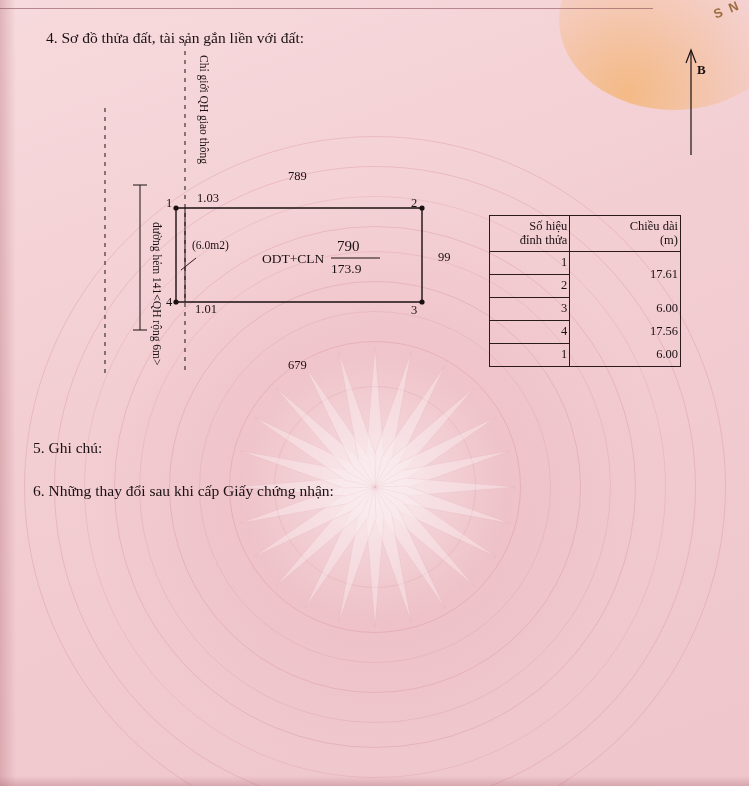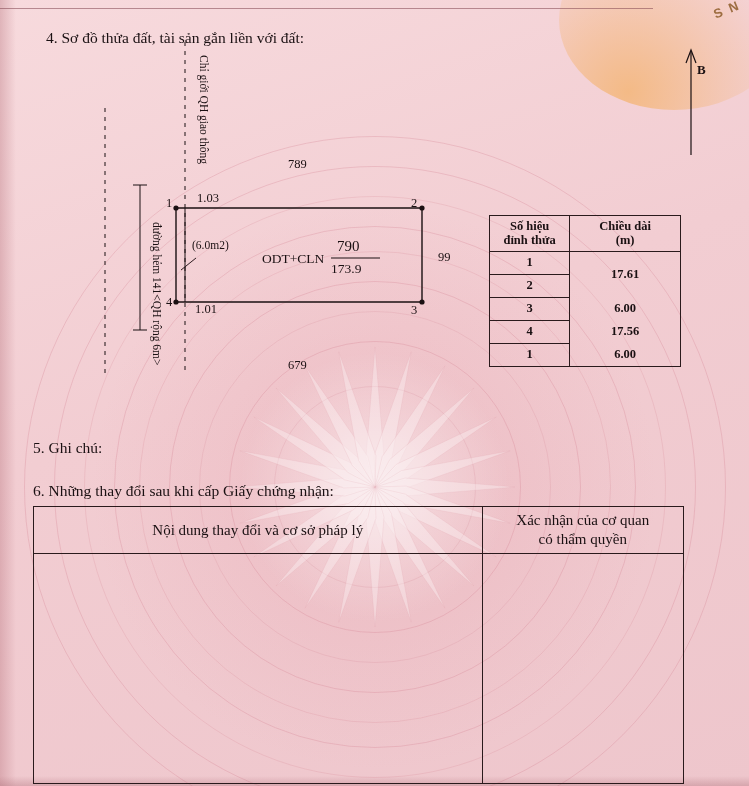--- a/index.html
+++ b/index.html
@@ -124,22 +124,22 @@
   #edge-table {
     position: absolute;
     left: 489px;
     top: 215px;
     width: 192px;
     border-collapse: collapse;
     font-size: 12.5px;
   }
   #edge-table td, #edge-table th {
     border: 1px solid #2a1a1c;
-    text-align: center;
-    font-weight: bold;
+    text-align: right;
+    font-weight: normal;
     padding: 1px 2px;
   }
   #edge-table th {
     font-size: 12.5px;
     line-height: 1.15;
     padding: 3px 2px;
   }
   #edge-table td.idx { width: 42%; height: 20px; }
 
   
@@ -268,21 +268,21 @@
     <g stroke="#1a1012" stroke-width="1.1">
       <line x1="331" y1="258" x2="380" y2="258"></line>
     </g>
   </svg>
 
   <div class="lbl" id="north-label">B</div>
 
   <div class="lbl small rot90" style="left:210px; top:55px;">Chỉ giới QH giao thông</div>
   <div class="lbl small rot90" style="left:163px; top:222px;">đường hẻm 141&lt;QH rộng 6m&gt;</div>
 
-  <div class="lbl" style="left:288px; top:157px;">789</div>
+  <div class="lbl" style="left:288px; top:169px;">789</div>
   <div class="lbl" style="left:438px; top:250px;">99</div>
   <div class="lbl" style="left:288px; top:358px;">679</div>
 
   <div class="lbl" style="left:166px; top:196px;">1</div>
   <div class="lbl" style="left:411px; top:196px;">2</div>
   <div class="lbl" style="left:411px; top:303px;">3</div>
   <div class="lbl" style="left:166px; top:295px;">4</div>
 
   <div class="lbl" style="left:197px; top:191px;">1.03</div>
   <div class="lbl" style="left:195px; top:302px;">1.01</div>
@@ -324,31 +324,14 @@
       <tr>
         <td class="idx">1</td>
         <td style="border-top:none;">6.00</td>
       </tr>
     </tbody>
   </table>
 
   <div id="sec5" class="sec-title">5. Ghi chú:</div>
   <div id="sec6" class="sec-title">6. Những thay đổi sau khi cấp Giấy chứng nhận:</div>
 
-  <table id="changes-table">
-    <thead>
-      <tr>
-        <th class="col1">Nội dung thay đổi và cơ sở pháp lý</th>
-        <th>
-          <span>Xác nhận của cơ quan</span><br>
-          <span>có thẩm quyền</span>
-        </th>
-      </tr>
-    </thead>
-    <tbody>
-      <tr>
-        <td></td>
-        <td></td>
-      </tr>
-    </tbody>
-  </table>
 
 </div>
 
 </body></html>

